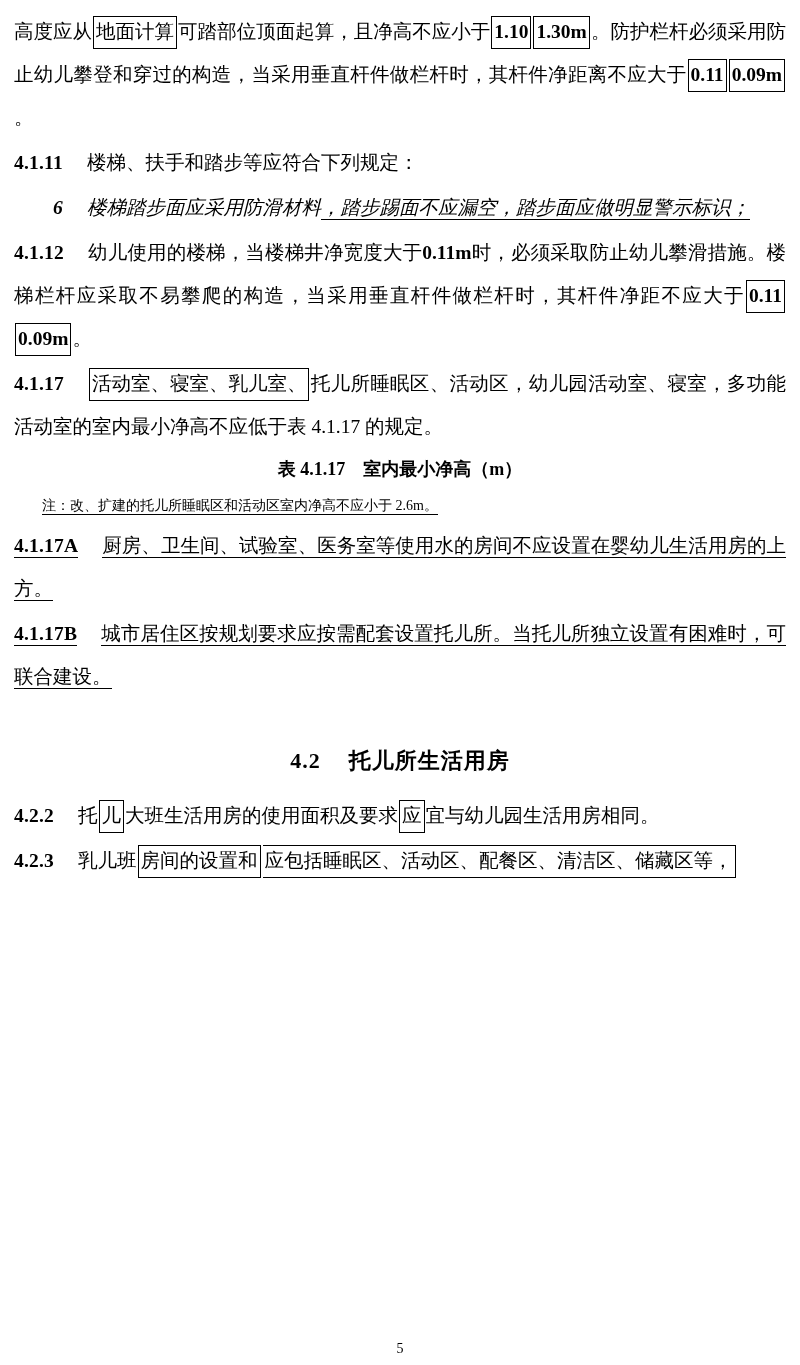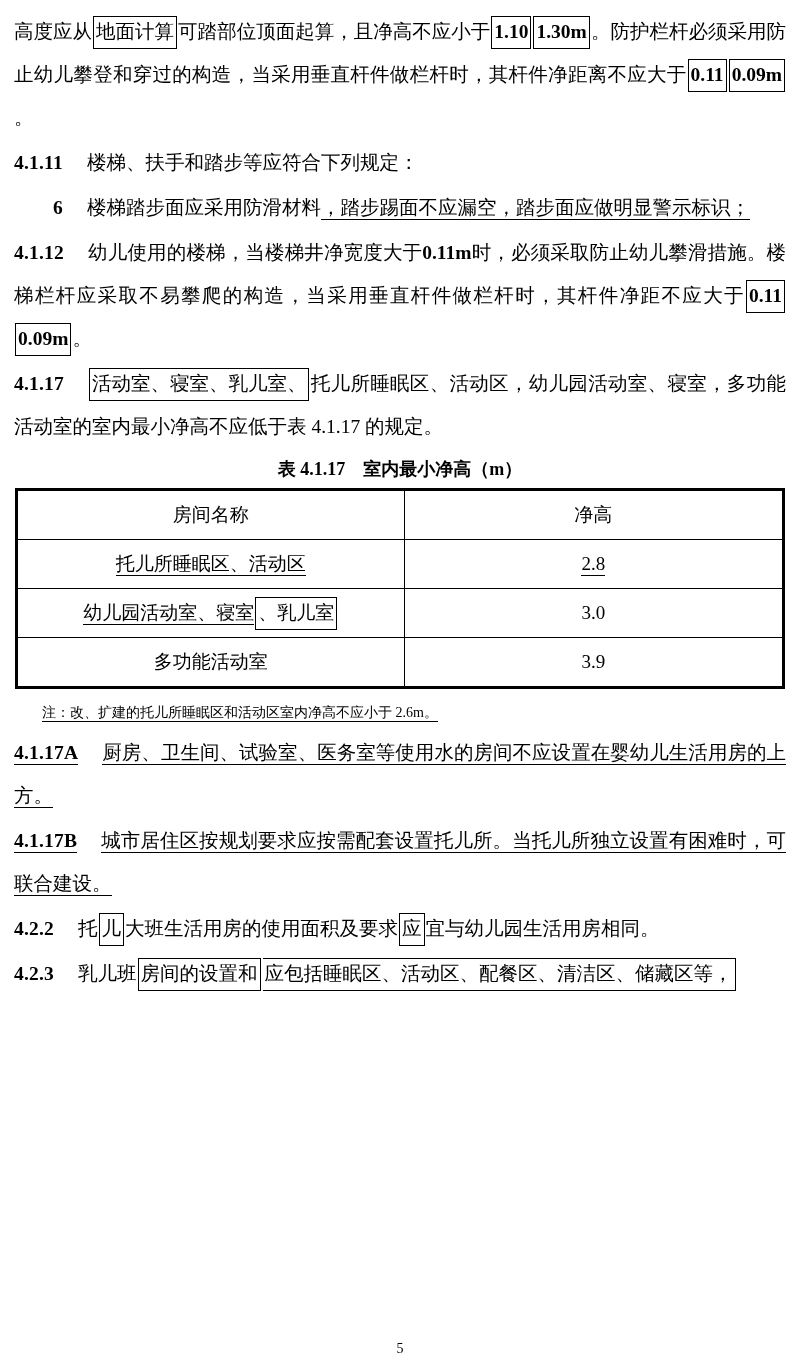--- a/index.html
+++ b/index.html
@@ -33,20 +33,21 @@
     font-weight: bold;
     font-family: "Liberation Serif", serif;
     letter-spacing: 0.2px;
   }
   .indent-em {
     display: inline-block;
     width: 24px;
   }
   .indent2 {
     text-indent: 39px;
+    font-style: italic;
   }
   
   .box {
     border: 1.3px solid #000;
     padding: 0 2px 1px 2px;
     margin: 0 1px;
     display: inline-block;
     line-height: 30px;
   }
   .box-open-left {
@@ -128,51 +129,34 @@
   <p>
     <span class="num">4.1.12</span><span class="indent-em"></span><span>幼儿使用的楼梯，当楼梯井净宽度大于</span><span class="strong">0.11m</span><span>时，必须采取防止幼儿攀滑措施。楼梯栏杆应采取不易攀爬的构造，当采用垂直杆件做栏杆时，其杆件净距不应大于</span><span class="box strong">0.11</span><span class="box strong">0.09m</span><span>。</span>
   </p>
 
   <p>
     <span class="num">4.1.17</span><span class="indent-em"></span><span class="box">活动室、寝室、乳儿室、</span><span>托儿所睡眠区、活动区，幼儿园活动室、寝室，多功能活动室的室内最小净高不应低于表 4.1.17 的规定。</span>
   </p>
 
   <div class="tblwrap">
     <div class="tbl-title">表 4.1.17　室内最小净高（m）</div>
-    <table class="minh">
-      <tbody>
-        <tr>
-          <td class="col1">房间名称</td>
-          <td>净高</td>
-        </tr>
-        <tr>
-          <td class="col1"><span class="uline">托儿所睡眠区、活动区</span></td>
-          <td><span class="uline">2.8</span></td>
-        </tr>
-        <tr>
-          <td class="col1"><span class="uline">幼儿园活动室、寝室</span><span class="box">、乳儿室</span></td>
-          <td>3.0</td>
-        </tr>
-        <tr>
-          <td class="col1">多功能活动室</td>
-          <td>3.9</td>
-        </tr>
-      </tbody>
-    </table>
     <div class="note"><span class="uline">注：改、扩建的托儿所睡眠区和活动区室内净高不应小于 2.6m。</span></div>
   </div>
 
   <p>
     <span class="num uline">4.1.17A</span><span class="indent-em"></span><span class="uline">厨房、卫生间、试验室、医务室等使用水的房间不应设置在婴幼儿生活用房的上方。</span>
   </p>
 
   <p>
     <span class="num uline">4.1.17B</span><span class="indent-em"></span><span class="uline">城市居住区按规划要求应按需配套设置托儿所。当托儿所独立设置有困难时，可联合建设。</span>
   </p>
 
+  <div class="section-title">
+    <span>4.2</span><span class="sp-wide"></span><span class="sp-wide"></span><span>托儿所生活用房</span>
+  </div>
 
 
   <p>
     <span class="num">4.2.2</span><span class="indent-em"></span><span>托</span><span class="box">儿</span><span>大班生活用房的使用面积及要求</span><span class="box">应</span><span>宜与幼儿园生活用房相同。</span>
   </p>
 
   <p>
     <span class="num">4.2.3</span><span class="indent-em"></span><span>乳儿班</span><span class="box">房间的设置和</span><span class="box box-open-left">应包括睡眠区、活动区、配餐区、清洁区、储藏区等，</span>
   </p>
 

